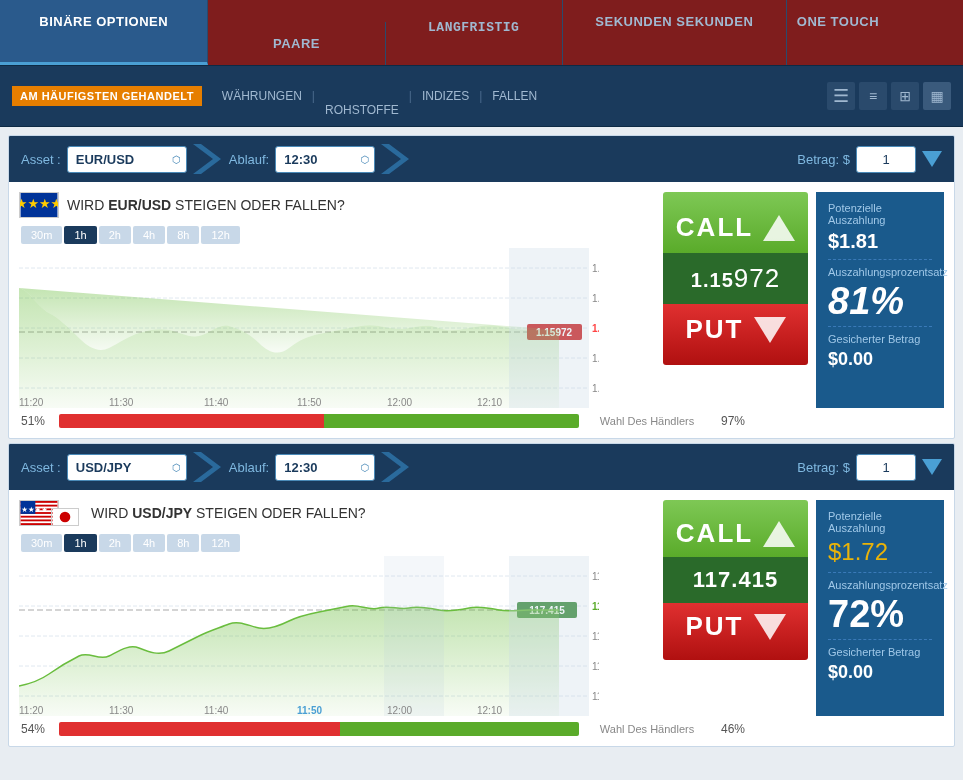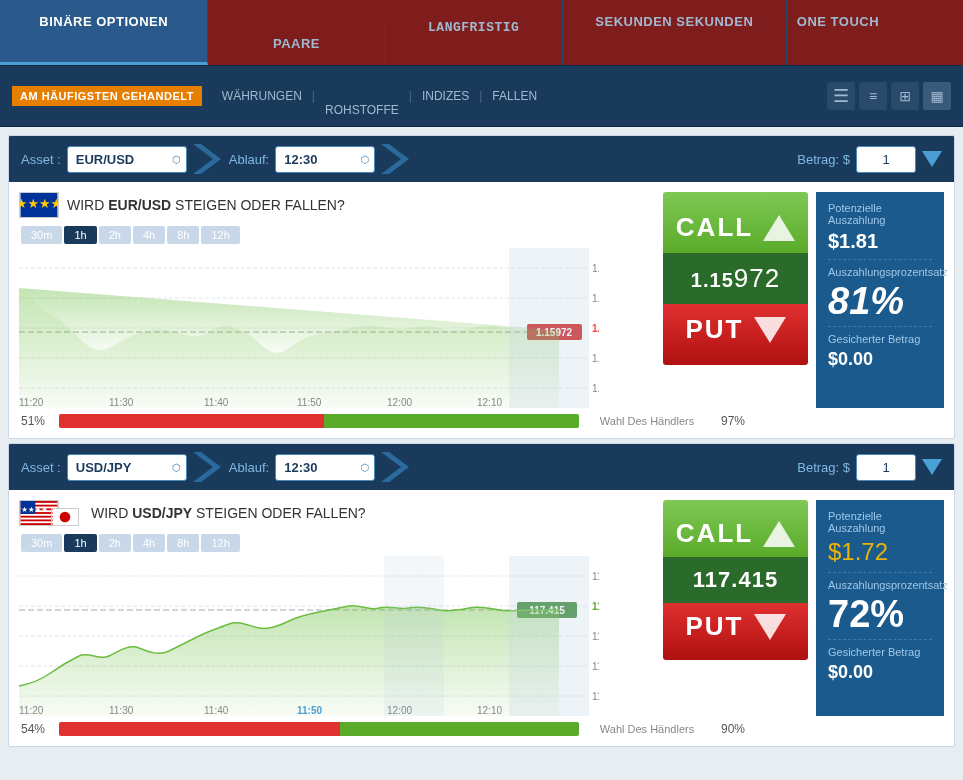--- a/index.html
+++ b/index.html
@@ -303,15 +303,15 @@
     </div>
   </div>
 
   <div style="padding:6px 10px 10px 10px; display:flex; align-items:center; gap:8px; margin-left:2px;">
     <span style="font-size:12px; color:#555; min-width:30px;">54%</span>
     <div style="flex:1; height:14px; border-radius:2px; overflow:hidden; display:flex; position:relative; max-width:520px;">
       <div style="background:#e03030; height:100%; width:54%;"></div>
       <div style="background:#5aab2a; height:100%; width:46%;"></div>
     </div>
     <span style="font-size:11px; color:#888; min-width:120px; text-align:center;">Wahl Des Händlers</span>
-    <span style="font-size:12px; color:#555; min-width:30px; text-align:right;">90%</span>
+    <span style="font-size:12px; color:#555; min-width:30px; text-align:right;">46%</span>
   </div>
 </div>
 
 </body></html>

